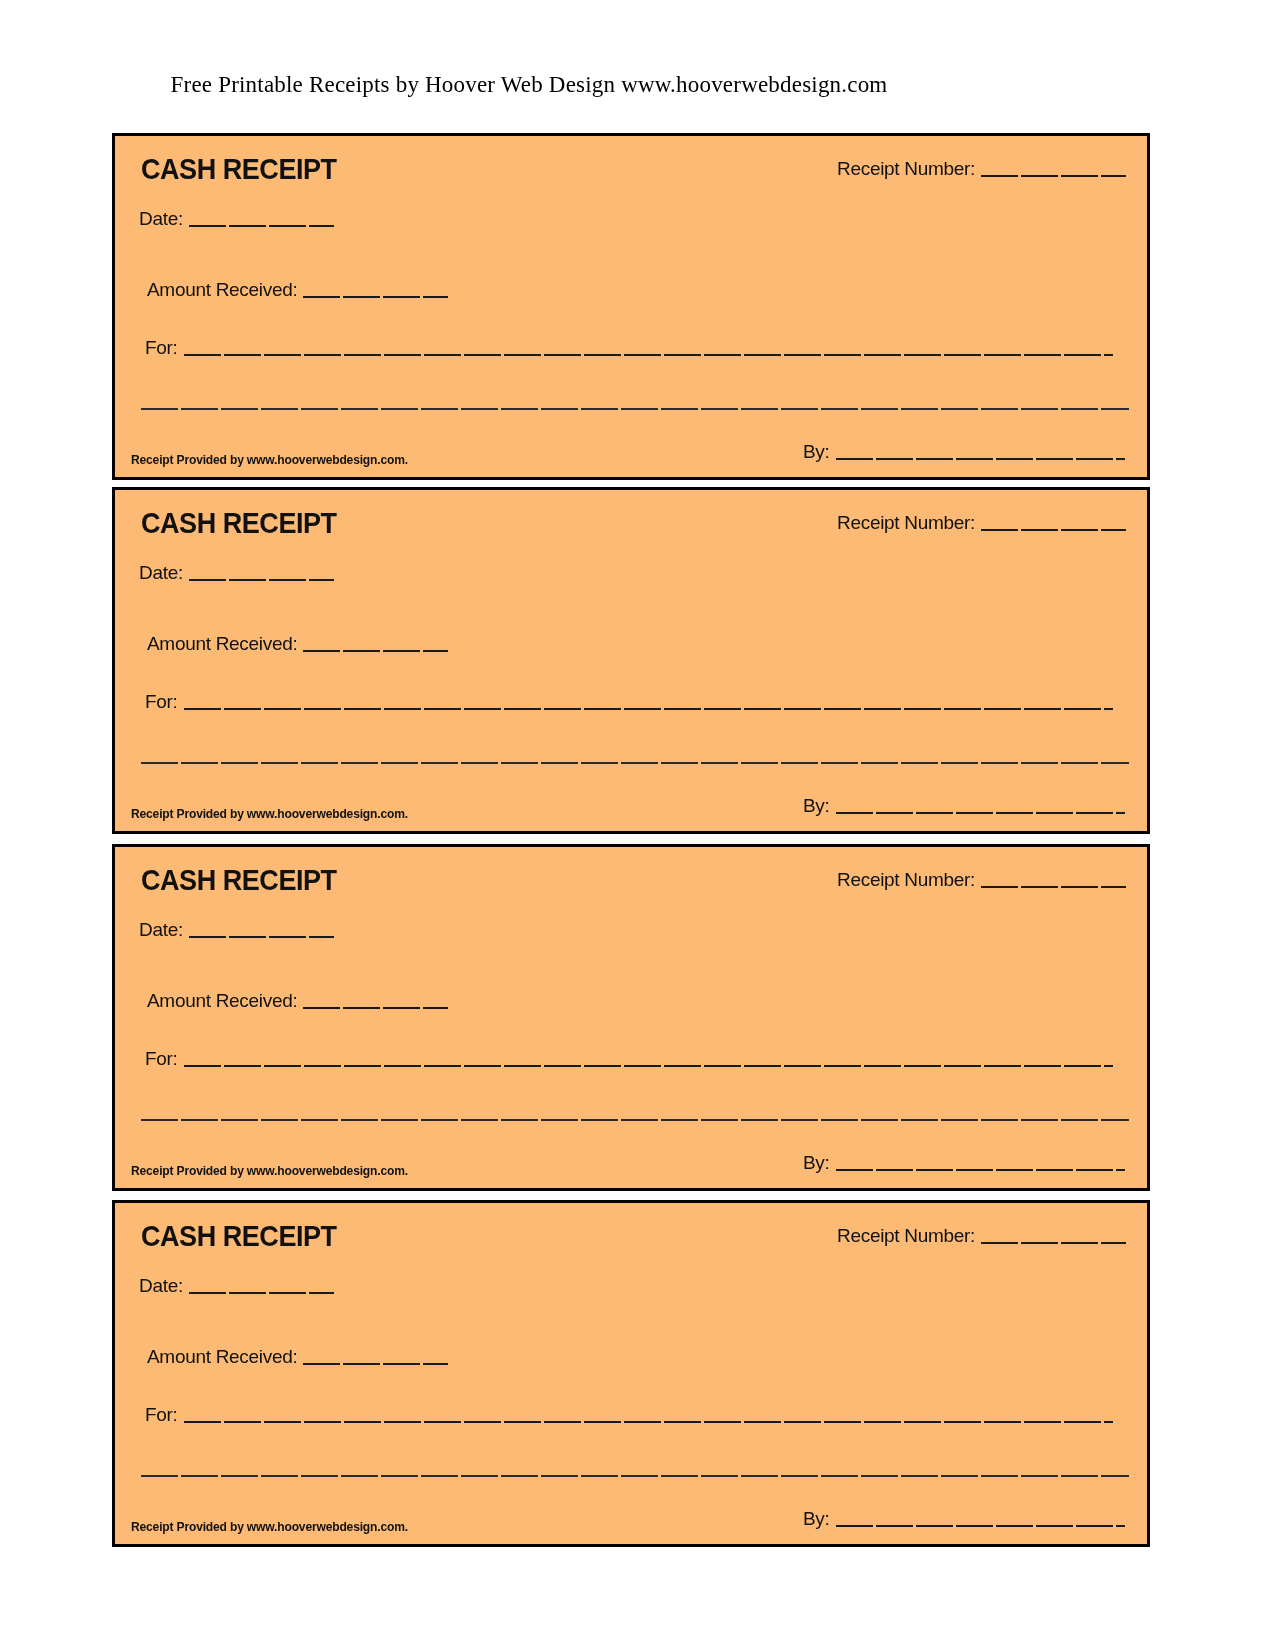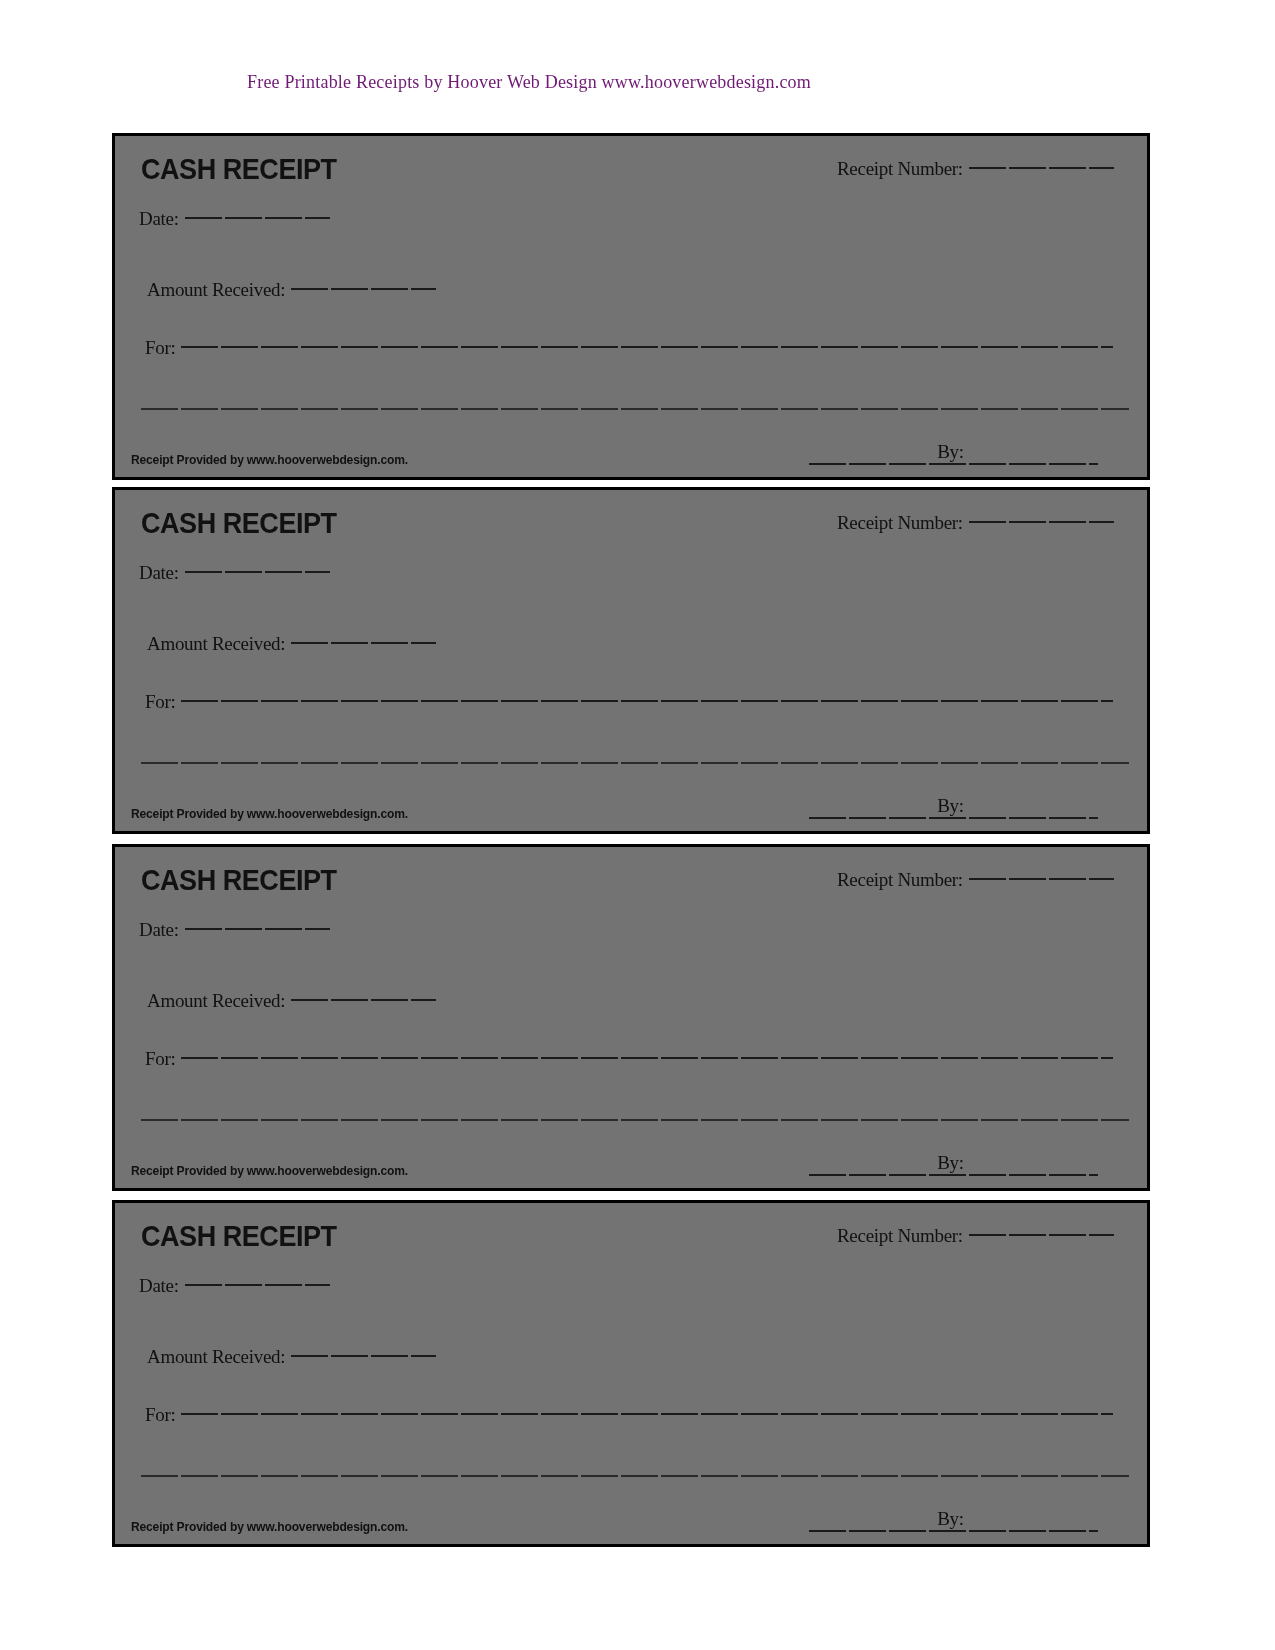--- a/index.html
+++ b/index.html
@@ -7,62 +7,62 @@
   body {
     width:1275px; height:1650px; position:relative;
     font-family:"Liberation Sans", sans-serif; color:#000;
     overflow:hidden;
   }
 
   .page-header {
     position:absolute; top:72px; left:0; width:1058px;
     text-align:center;
     font-family:"Liberation Serif", serif;
-    font-size:18px; color:#701a75;
+    font-size:23px; color:#000000;
     letter-spacing:0.2px;
   }
 
   .receipt {
     position:absolute; left:112px; width:1038px; height:347px;
-    border:3px solid #000; background:#737373;
+    border:3px solid #000; background:#fdba74;
   }
   .receipt.r0 { top:133px; }
   .receipt.r1 { top:487px; }
   .receipt.r2 { top:844px; }
   .receipt.r3 { top:1200px; }
 
   .r-title {
     position:absolute; left:26px; top:16px;
     font-size:30px; font-weight:700; letter-spacing:-0.5px;
     transform:scaleX(0.90); transform-origin:left top;
     white-space:nowrap; color:#111;
   }
 
-  .row { position:absolute; display:flex; align-items:center;font-family:Liberation Serif, serif; }
+  .row { position:absolute; display:flex; align-items:flex-end; }
   .lbl {
     font-size:19px; letter-spacing:-0.3px; color:#111;
     line-height:22px; white-space:nowrap;
   }
   .blank {
     display:inline-block; height:2px; margin:0 0 3px 6px;
     background:repeating-linear-gradient(90deg,#1a1a1a 0px,#1a1a1a 37px,rgba(0,0,0,0) 37px,rgba(0,0,0,0) 40px);
   }
   .w145 { width:145px; }
   .w289 { width:289px; }
   .fill { flex:1; }
 
   .row-number { left:722px; top:22px; }
   .row-date   { left:24px;  top:72px; }
   .row-amount { left:32px;  top:143px; }
   .row-for    { left:30px;  top:201px; right:34px; }
   .cont-line  {
     position:absolute; left:26px; right:18px; top:272px; height:2px;
     background:repeating-linear-gradient(90deg,#2a2a2a 0px,#2a2a2a 37px,rgba(0,0,0,0) 37px,rgba(0,0,0,0) 40px);
   }
-  .row-by     { left:688px; top:305px;flex-direction:column; }
+  .row-by     { left:688px; top:305px; }
   .footer-note {
     position:absolute; left:16px; top:316px;
     font-size:13px; font-weight:700; letter-spacing:-0.2px; color:#111;
     transform:scaleX(0.93); transform-origin:left top;
     white-space:nowrap;
   }
 </style>
 </head>
 <body>
 

